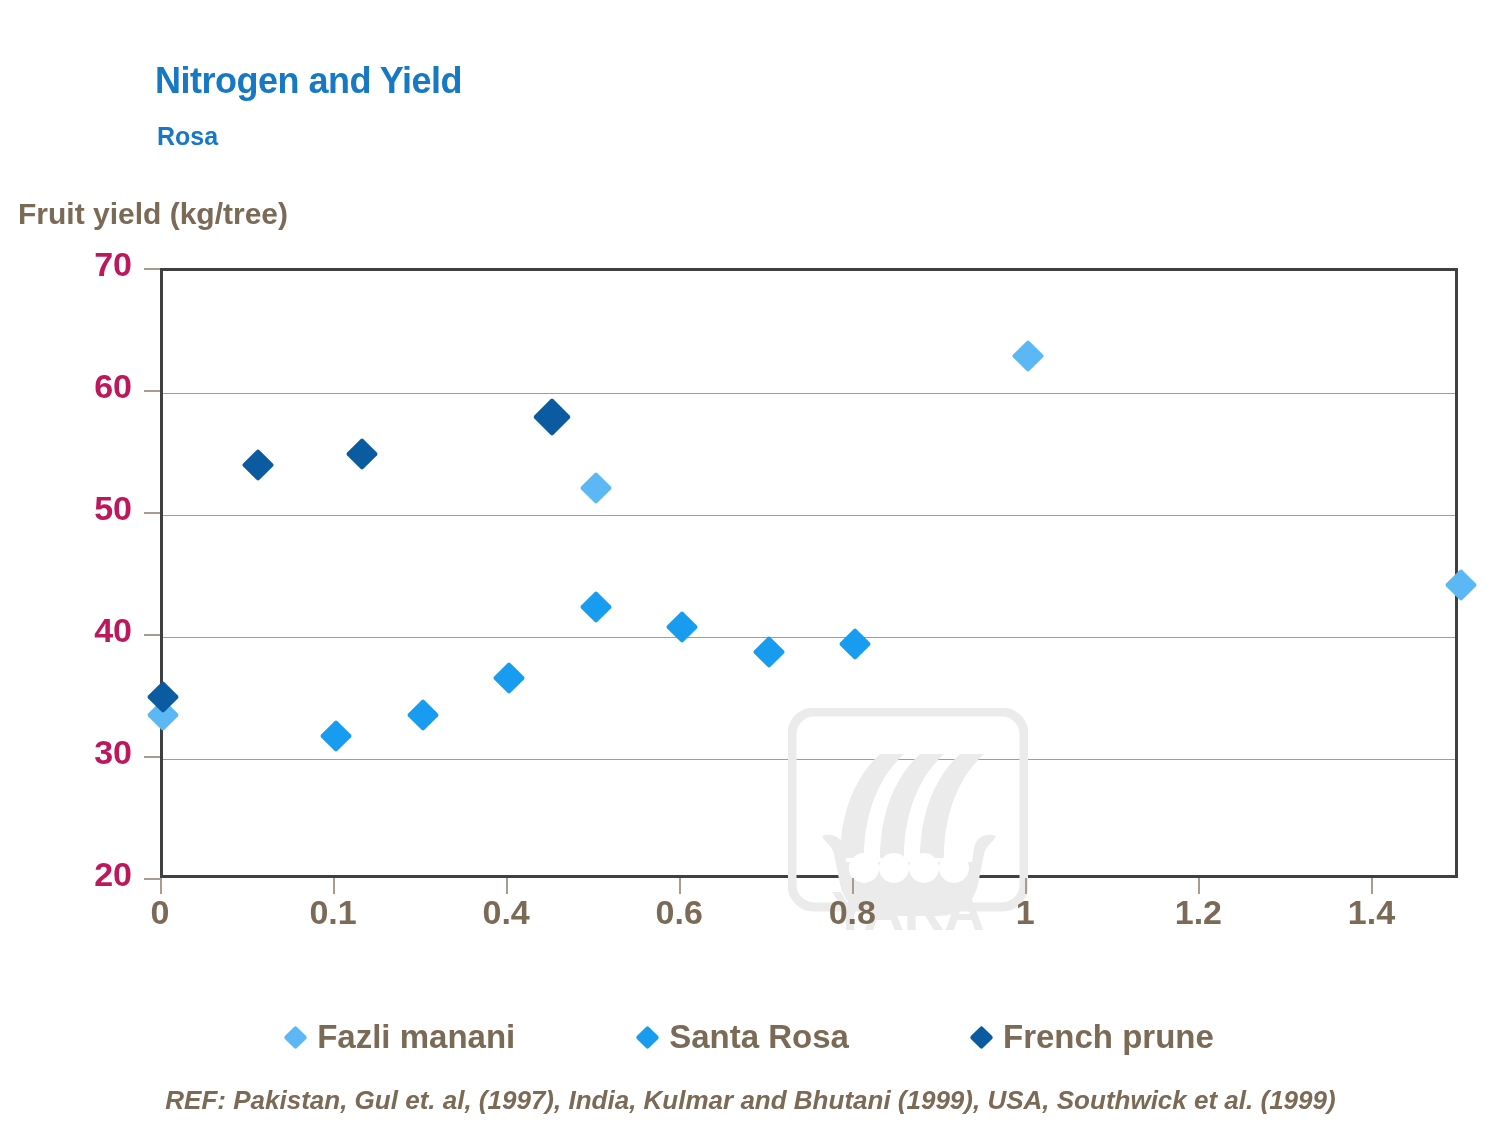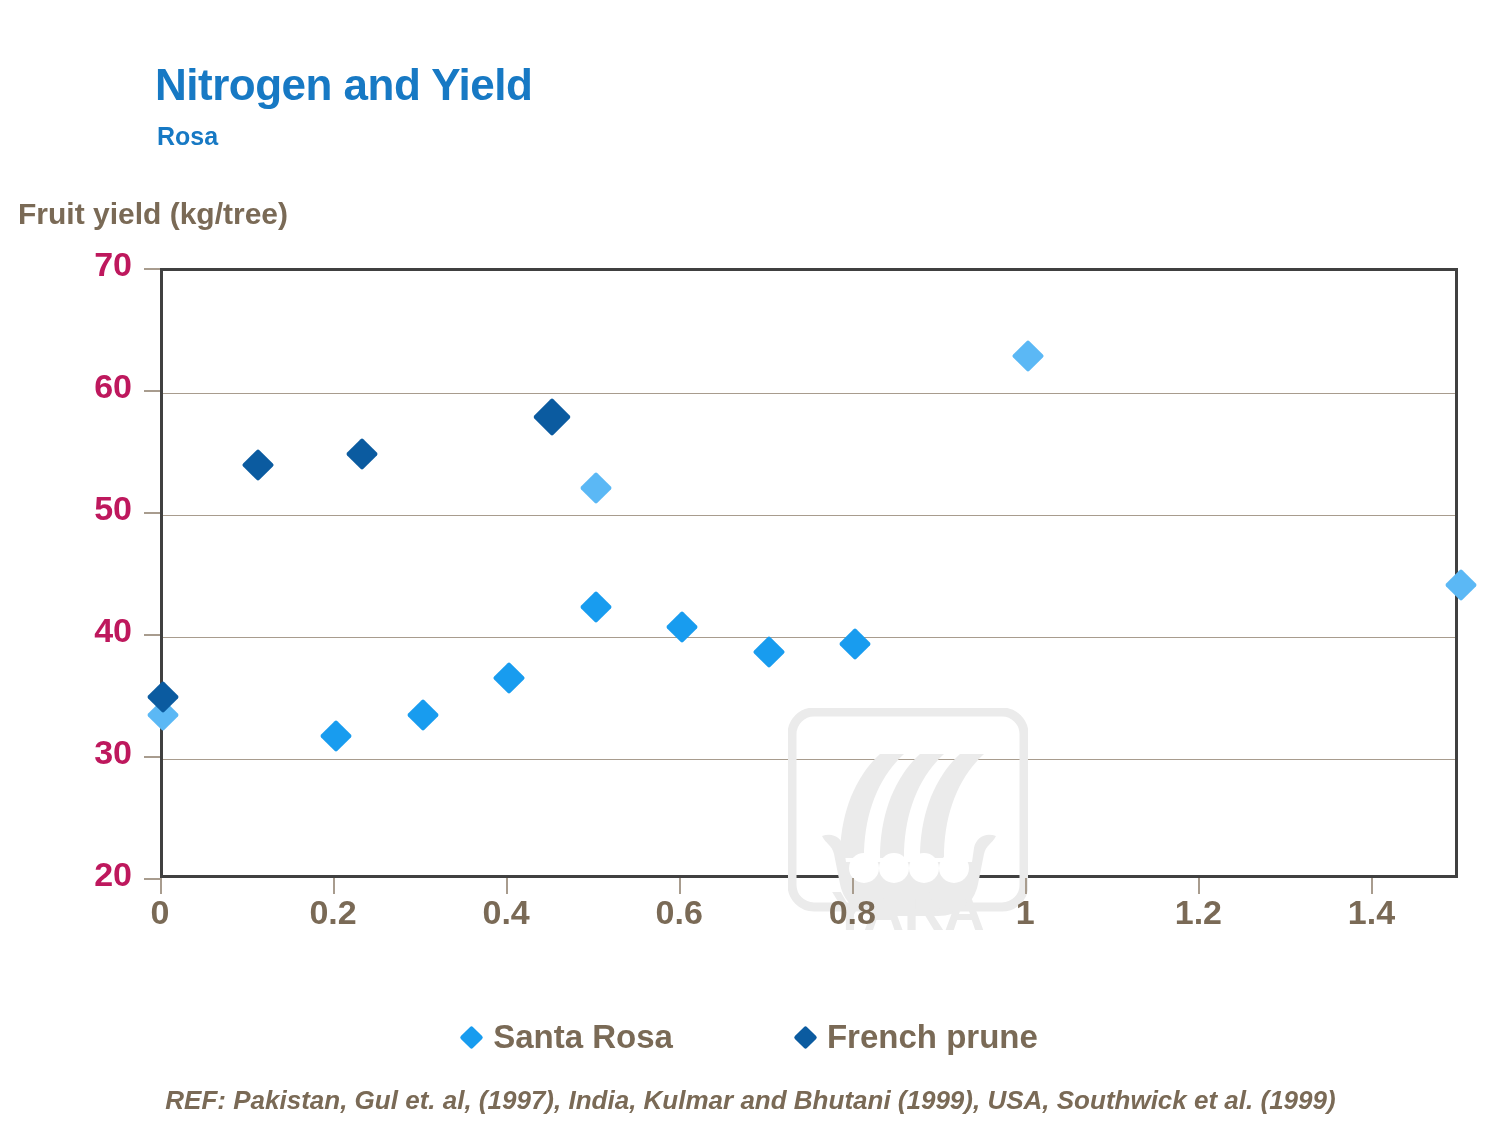--- a/index.html
+++ b/index.html
@@ -8,21 +8,21 @@
     background:#ffffff;
     font-family:"Liberation Sans", sans-serif;
     overflow:hidden;
     position:relative;
   }
   .chart-root{position:absolute;inset:0;}
 
   
   .title{
     position:absolute;left:155px;top:60px;
-    font-size:44px;font-weight:bold;color:#1779C4;
+    font-size:36px;font-weight:bold;color:#1779C4;
     letter-spacing:-0.5px;
   }
   .subtitle{
     position:absolute;left:157px;top:122px;
     font-size:25px;font-weight:bold;color:#1779C4;
   }
   .ylabel{
     position:absolute;left:18px;top:197px;
     font-size:30px;font-weight:bold;color:#7A6A56;
   }
@@ -168,38 +168,42 @@
         <div class="pt" title="French prune: 0.11, 54.1" style="left: 95.1867px; top: 193.98px; background: rgb(11, 91, 160);"></div>
         <div class="pt" title="French prune: 0.23, 55" style="left: 199.027px; top: 183px; background: rgb(11, 91, 160);"></div>
         <div class="pt big" title="French prune: 0.45, 58" style="left: 389.4px; top: 146.4px; background: rgb(11, 91, 160);"></div>
       </div>
   </div>
 
   <div id="x-axis">
       <div class="xtick" style="left: 160px;"></div>
       <div class="xtick-label" style="left: 100px;">0</div>
       <div class="xtick" style="left: 333.067px;"></div>
-      <div class="xtick-label" style="left: 273.067px;">0.2</div>
+      <div class="xtick-label" style="left: 273.067px;">0.1</div>
       <div class="xtick" style="left: 506.133px;"></div>
       <div class="xtick-label" style="left: 446.133px;">0.4</div>
       <div class="xtick" style="left: 679.2px;"></div>
       <div class="xtick-label" style="left: 619.2px;">0.6</div>
       <div class="xtick" style="left: 852.267px;"></div>
       <div class="xtick-label" style="left: 792.267px;">0.8</div>
       <div class="xtick" style="left: 1025.33px;"></div>
       <div class="xtick-label" style="left: 965.333px;">1</div>
       <div class="xtick" style="left: 1198.4px;"></div>
       <div class="xtick-label" style="left: 1138.4px;">1.2</div>
       <div class="xtick" style="left: 1371.47px;"></div>
       <div class="xtick-label" style="left: 1311.47px;">1.4</div>
     </div>
 
 
   <div class="legend" id="legend">
       <div class="legend-item">
+        <span class="legend-marker" style="background: rgb(91, 184, 245);"></span>
+        <span class="legend-label">Fazli manani</span>
+      </div>
+      <div class="legend-item">
         <span class="legend-marker" style="background: rgb(24, 156, 239);"></span>
         <span class="legend-label">Santa Rosa</span>
       </div>
       <div class="legend-item">
         <span class="legend-marker" style="background: rgb(11, 91, 160);"></span>
         <span class="legend-label">French prune</span>
       </div>
     </div>
 
   <div class="reference">REF: Pakistan, Gul et. al, (1997), India, Kulmar and Bhutani (1999), USA, Southwick et al. (1999)</div>

